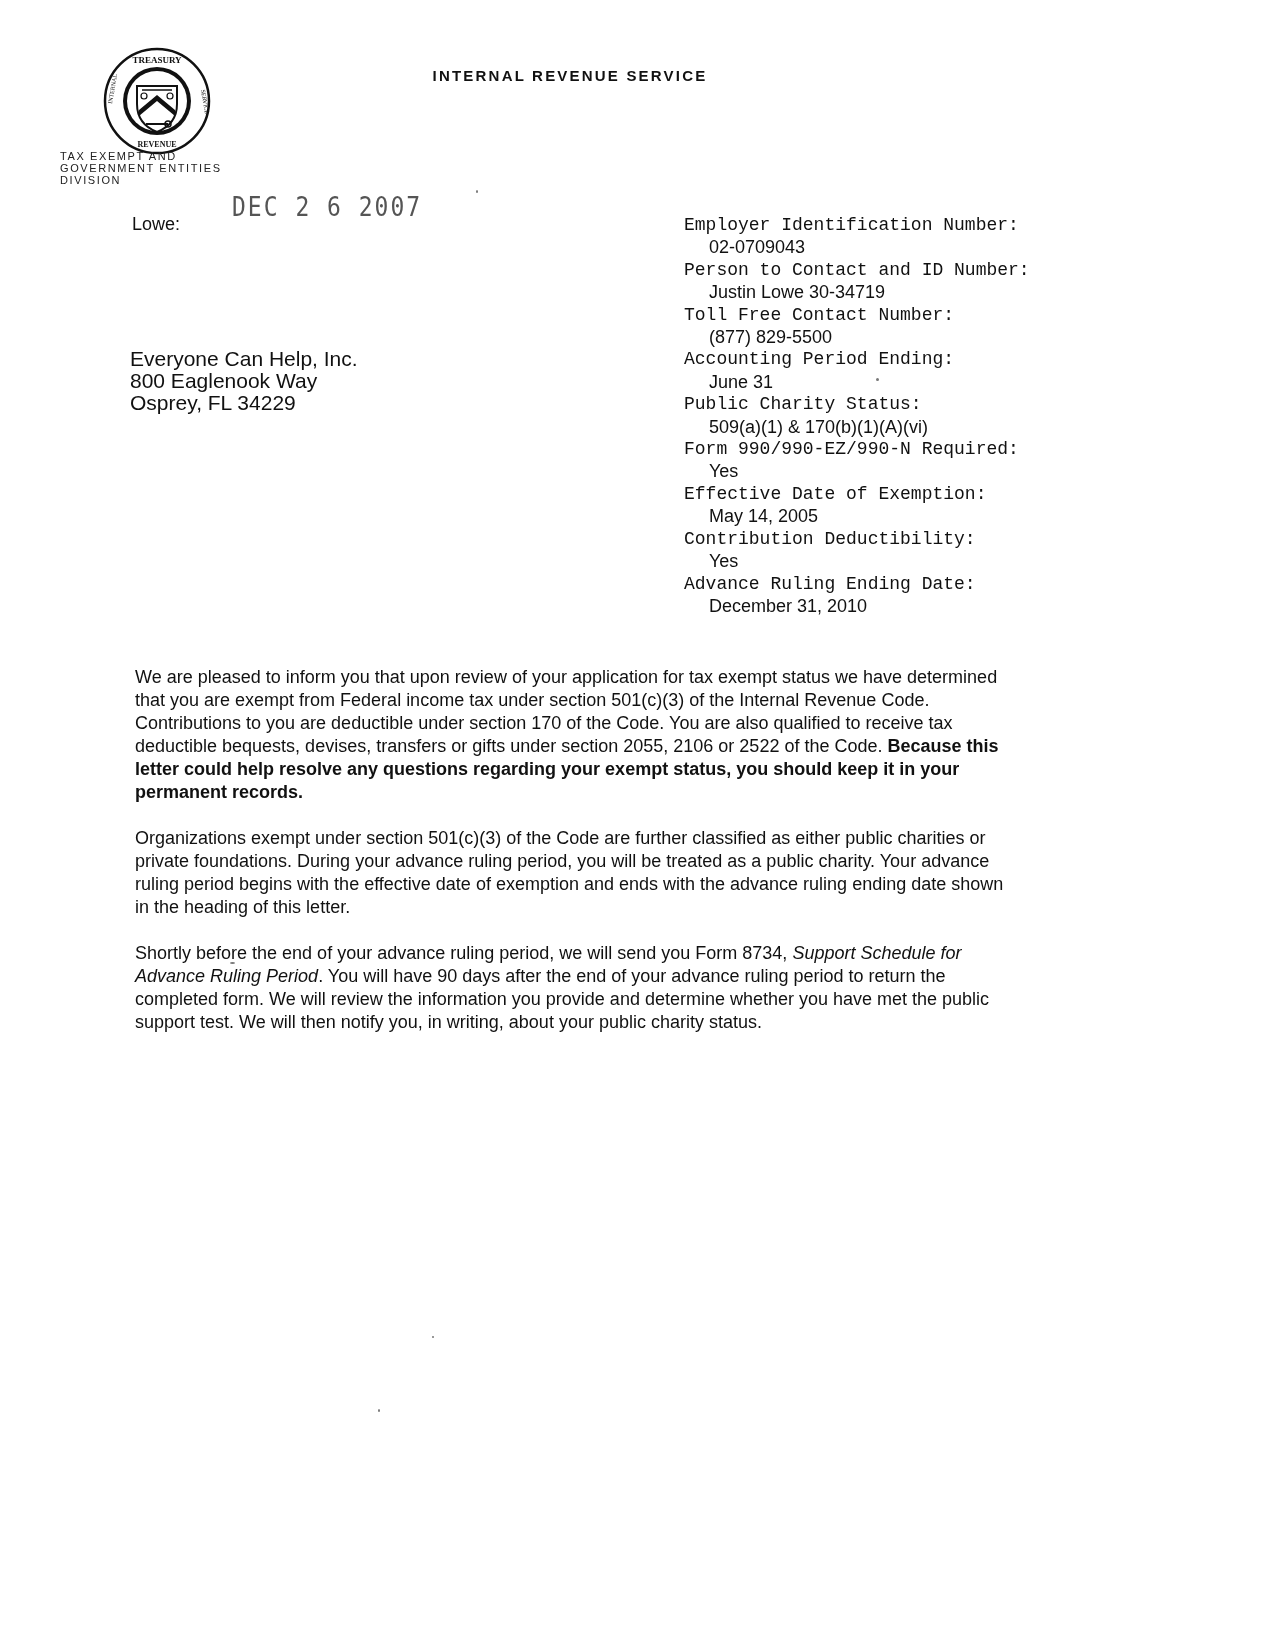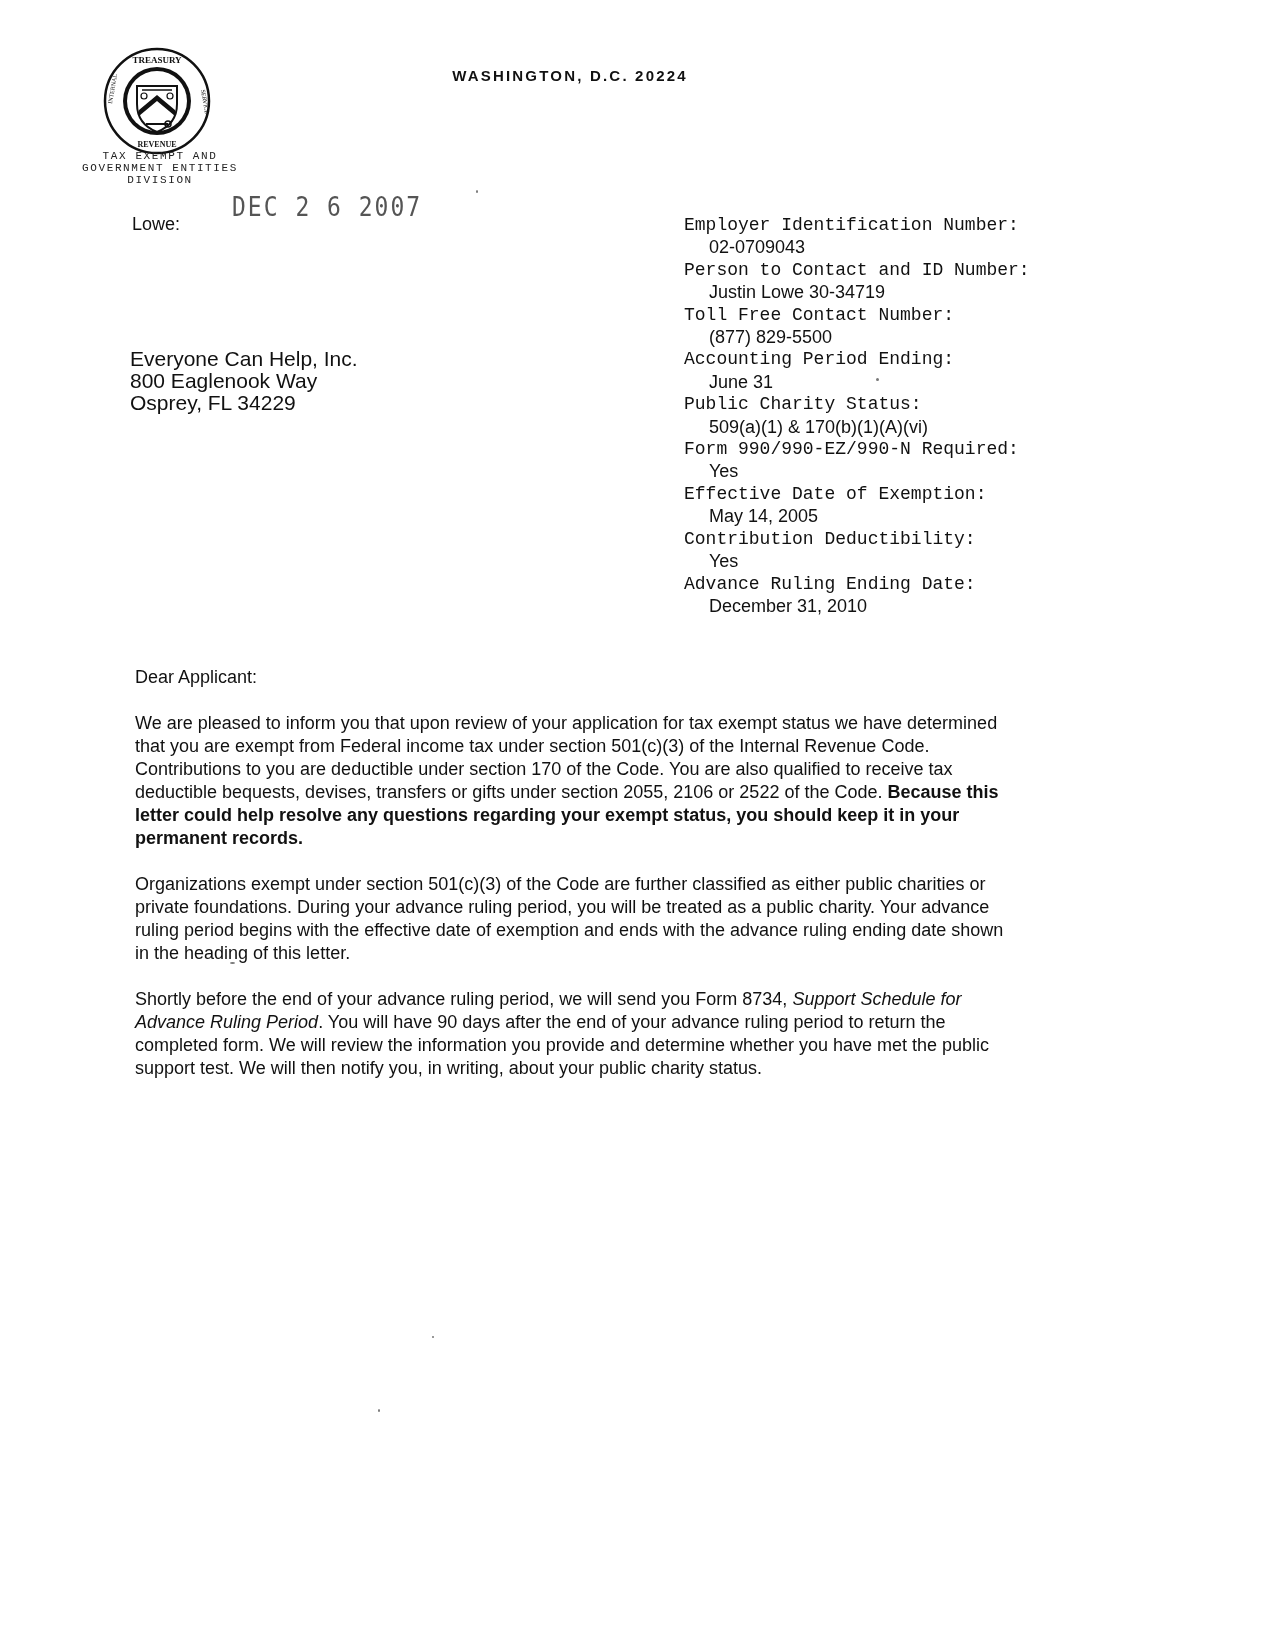--- a/index.html
+++ b/index.html
@@ -3,21 +3,21 @@
 <meta charset="utf-8">
 <style>
   html, body { margin: 0; padding: 0; background: #ffffff; }
   body {
     width: 1275px; height: 1651px; position: relative; overflow: hidden;
     font-family: "Liberation Sans", sans-serif; color: #111111;
   }
   .seal { position: absolute; left: 102px; top: 46px; width: 110px; height: 110px; }
   .division {
     position: absolute; left: 60px; top: 150px; width: 200px;
-    text-align: center; font-size: 11px; letter-spacing: 1.6px; line-height: 12px; color: #222; font-family: Liberation Mono, monospace;
+    text-align: left; font-size: 11px; letter-spacing: 1.6px; line-height: 12px; color: #222;
   }
   .letterhead {
     position: absolute; left: 340px; top: 66px; width: 460px; text-align: center; font-weight: bold;
   }
   .letterhead .l1 { font-size: 19px; letter-spacing: 0.4px; line-height: 22px; }
   .letterhead .l2, .letterhead .l3 { font-size: 15px; letter-spacing: 2.2px; line-height: 19px; }
 
   .date-label { position: absolute; left: 132px; top: 214px; font-size: 18px; }
   .date-stamp {
     position: absolute; left: 232px; top: 194px; font-size: 23px; color: #555;
@@ -63,21 +63,21 @@
   </svg>
 </div>
 
 <div class="division">
   <div>TAX EXEMPT AND</div>
   <div>GOVERNMENT ENTITIES</div>
   <div>DIVISION</div>
 </div>
 
 <div class="letterhead">
-  <div class="l3">WASHINGTON, D.C. 20224</div>
+  <div class="l2">INTERNAL REVENUE SERVICE</div>
 </div>
 
 <div class="date-label">Lowe:</div>
 <div class="date-stamp">DEC 2 6 2007</div>
 
 <div class="address">
   <div>Everyone Can Help, Inc.</div>
   <div>800 Eaglenook Way</div>
   <div>Osprey, FL 34229</div>
 </div>
@@ -97,21 +97,20 @@
   <span class="value">Yes</span>
   <span class="label">Effective Date of Exemption:</span>
   <span class="value">May 14, 2005</span>
   <span class="label">Contribution Deductibility:</span>
   <span class="value">Yes</span>
   <span class="label">Advance Ruling Ending Date:</span>
   <span class="value">December 31, 2010</span>
 </div>
 
 <div class="body-text">
-  <p class="salutation">Dear Applicant:</p>
   <p><span>We are pleased to inform you that upon review of your application for tax exempt status we have determined that you are exempt from Federal income tax under section 501(c)(3) of the Internal Revenue Code.  Contributions to you are deductible under section 170 of the Code. You are also qualified to receive tax deductible bequests, devises, transfers or gifts under section 2055, 2106 or 2522 of the Code. </span><b>Because this letter could help resolve any questions regarding your exempt status, you should keep it in your permanent records.</b></p>
   <p>Organizations exempt under section 501(c)(3) of the Code are further classified as either public charities or private foundations.  During your advance ruling period, you will be treated as a public charity.  Your advance ruling period begins with the effective date of exemption and ends with the advance ruling ending date shown in the heading of this letter.</p>
   <p><span>Shortly before the end of your advance ruling period, we will send you Form 8734, </span><i>Support Schedule for Advance Ruling Period</i><span>.  You will have 90 days after the end of your advance ruling period to return the completed form.  We will review the information you provide and determine whether you have met the public support test.  We will then notify you, in writing, about your public charity status.</span></p>
 </div>
 
 <div class="speck" style="left:476px;top:190px;width:2px;height:3px;"></div>
 <div class="speck" style="left:876px;top:378px;width:3px;height:3px;"></div>
 <div class="speck" style="left:230px;top:962px;width:5px;height:2px;"></div>
 <div class="speck" style="left:432px;top:1336px;width:2px;height:2px;"></div>
 <div class="speck" style="left:378px;top:1409px;width:2px;height:3px;"></div>

